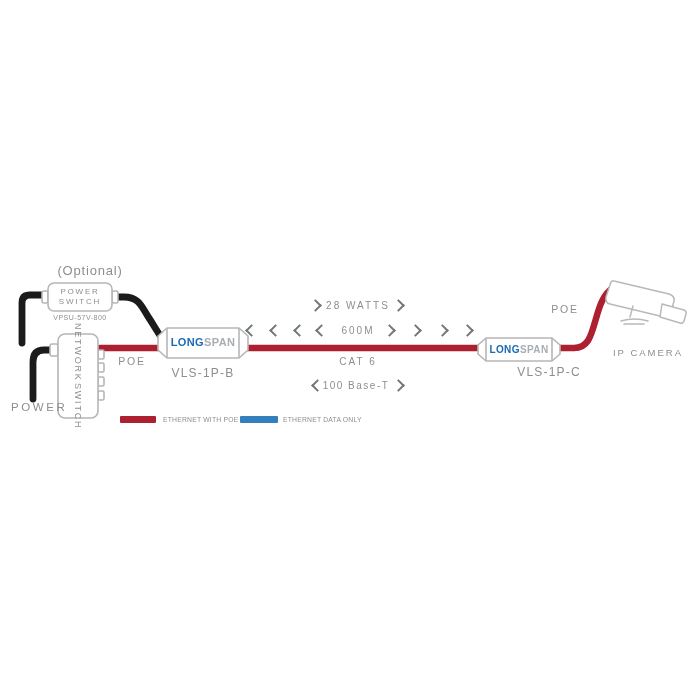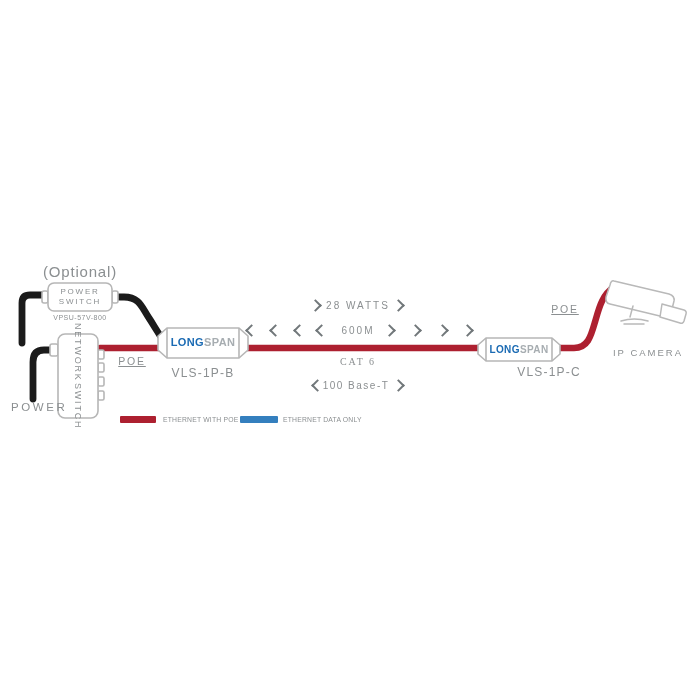--- a/index.html
+++ b/index.html
@@ -1,30 +1,30 @@
 <!DOCTYPE html>
 <html><head>
 <meta charset="utf-8">
 <style>
   html,body{margin:0;padding:0;background:#ffffff;}
   .canvas{position:relative;width:700px;height:700px;background:#fff;overflow:hidden;
           font-family:"Liberation Sans","DejaVu Sans",sans-serif;color:#8b8f91;}
   .art{position:absolute;left:0;top:0;}
   .lbl{position:absolute;white-space:nowrap;color:#8b8f91;}
   .cx{transform:translateX(-50%);}
-  .optional{font-size:15px;letter-spacing:.8px;}
+  .optional{font-size:13px;letter-spacing:.8px;margin-left:10px;}
   .psu-text{position:absolute;left:48px;top:283px;width:64px;height:28px;display:flex;
             flex-direction:column;align-items:center;justify-content:center;
             font-size:8px;letter-spacing:1.8px;line-height:1.25;}
   .psu-model{font-size:7px;letter-spacing:.5px;}
   .power{font-size:11.5px;letter-spacing:2.6px;}
   .switch-text{position:absolute;left:58px;top:334px;width:40px;height:84px;display:flex;
                align-items:center;justify-content:center;writing-mode:vertical-lr;
                font-size:9px;letter-spacing:1.8px;gap:2px;}
-  .poe{font-size:10.5px;letter-spacing:1.8px;text-decoration:underline;}
+  .poe{font-size:10.5px;letter-spacing:1.8px;}
   .mid{font-size:10px;letter-spacing:2px;}
   .brand{font-size:11px;letter-spacing:.4px;font-weight:800;}
   .brand.small{font-size:10px;}
   .brand .lt{font-weight:600;}
   .model{font-size:12px;letter-spacing:1.2px;}
   .ipcam{font-size:9.5px;letter-spacing:2px;}
   .legend-text{font-size:6.8px;letter-spacing:.2px;}
   .swatch{position:absolute;height:7px;width:36px;border-radius:1px;}
   .chv{position:absolute;width:7px;height:7px;border:0 solid #71777a;
        border-top-width:2.3px;border-right-width:2.3px;}
@@ -112,21 +112,21 @@
   <span class="chv l" style="left:247px;top:326px;"></span>
   <span class="chv l" style="left:271px;top:326px;"></span>
   <span class="chv l" style="left:295px;top:326px;"></span>
   <span class="chv l" style="left:317px;top:326px;"></span>
   <div class="lbl cx mid" style="left:358px;top:325px;">600M</div>
   <span class="chv r" style="left:385px;top:326px;"></span>
   <span class="chv r" style="left:411px;top:326px;"></span>
   <span class="chv r" style="left:438px;top:326px;"></span>
   <span class="chv r" style="left:463px;top:326px;"></span>
 
-  <div class="lbl cx mid" style="left:358px;top:356px;font-family:Liberation Serif, serif;">CAT 6</div>
+  <div class="lbl cx mid" style="left:358px;top:356px;">CAT 6</div>
 
   <span class="chv l" style="left:313px;top:381px;"></span>
   <div class="lbl cx mid" style="left:356px;top:380px;letter-spacing:1.5px;">100 Base-T</div>
   <span class="chv r" style="left:394px;top:381px;"></span>
 
   <div class="lbl cx brand small" style="left:519px;top:344px;">
     <span style="color: rgb(26, 106, 179);">LONG</span><span class="lt" style="color: rgb(167, 173, 177);">SPAN</span>
   </div>
   <div class="lbl cx model" style="left:521px;top:365px;margin-left:28px;">VLS-1P-C</div>
 

